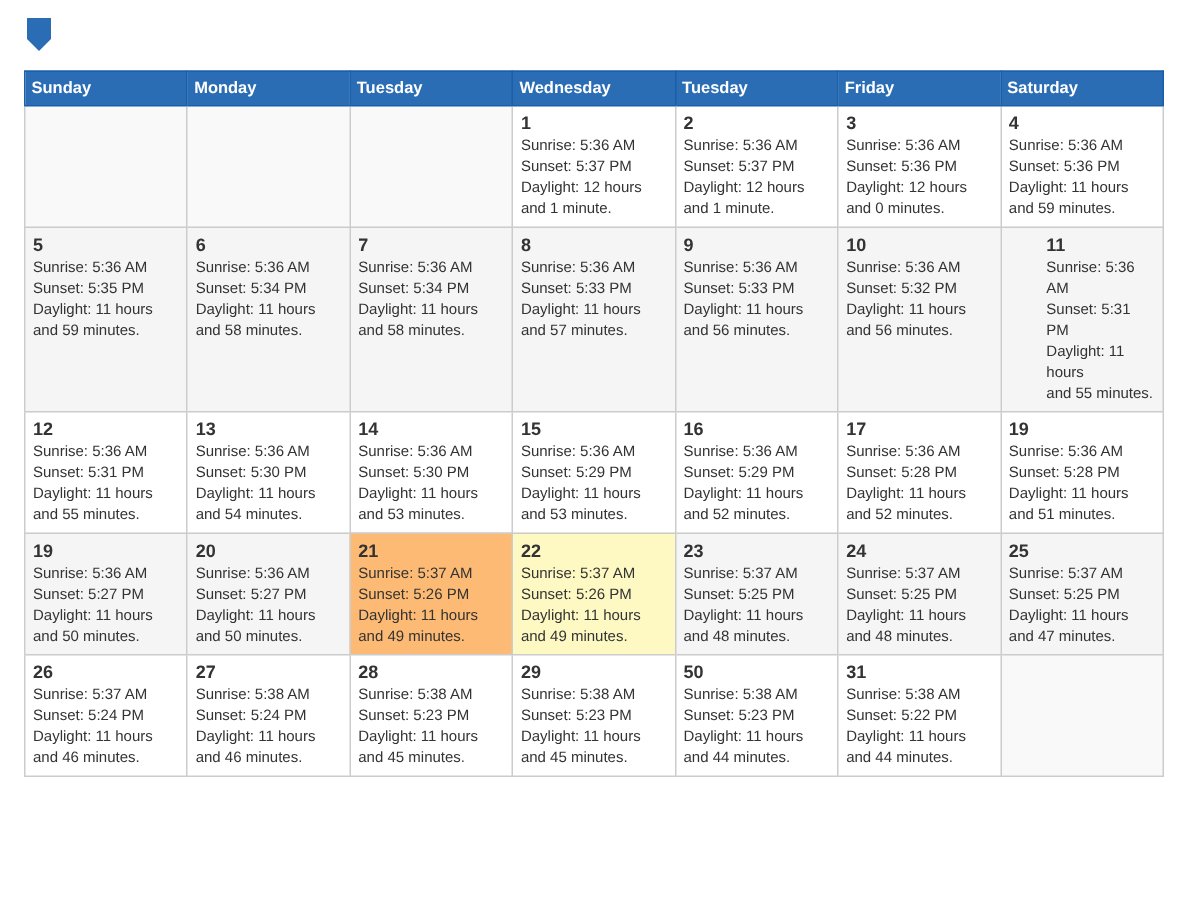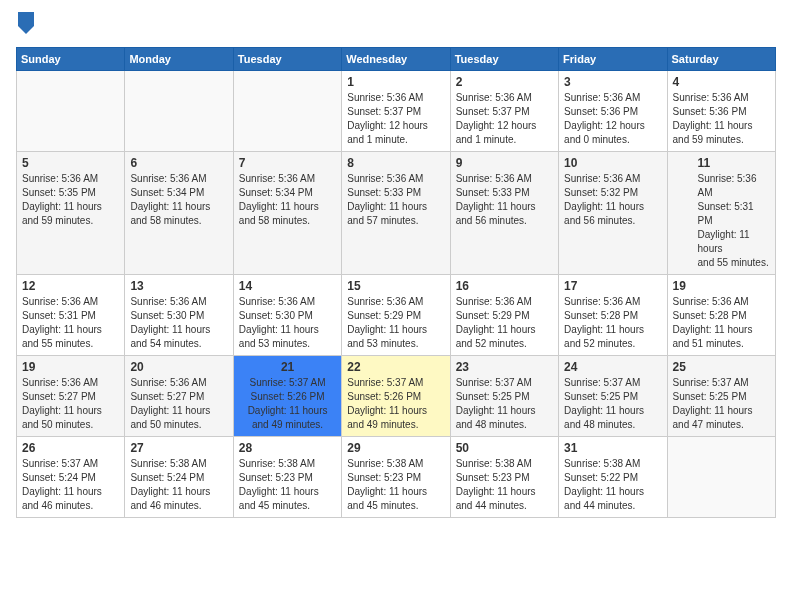--- a/index.html
+++ b/index.html
@@ -271,21 +271,21 @@
 Daylight: 11 hours
 and 50 minutes.</div>
           </td>
           <td style="background: rgb(245, 245, 245); margin-top: 37px;">
             <div class="day-number">20</div>
             <div class="cell-text" style="white-space: pre-line;">Sunrise: 5:36 AM
 Sunset: 5:27 PM
 Daylight: 11 hours
 and 50 minutes.</div>
           </td>
-          <td style="background: #3b82f6; text-align: center;">
+          <td style="background: #fdba74;">
             <div class="day-number">21</div>
             <div class="cell-text" style="white-space: pre-line;">Sunrise: 5:37 AM
 Sunset: 5:26 PM
 Daylight: 11 hours
 and 49 minutes.</div>
           </td>
           <td style="background: #fef9c3;">
             <div class="day-number">22</div>
             <div class="cell-text" style="white-space: pre-line;">Sunrise: 5:37 AM
 Sunset: 5:26 PM

